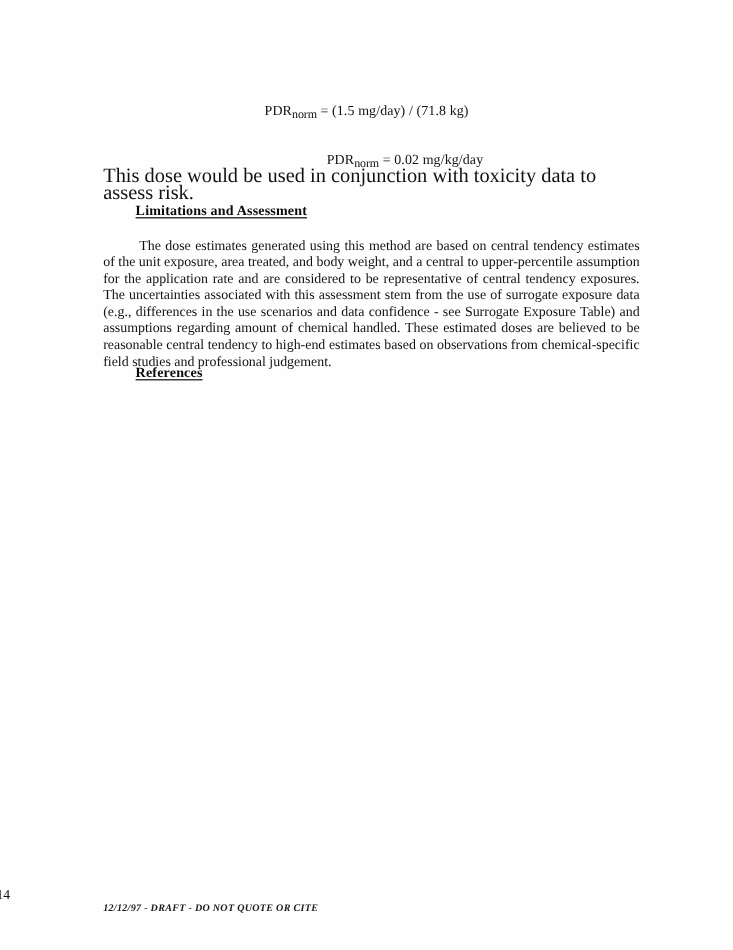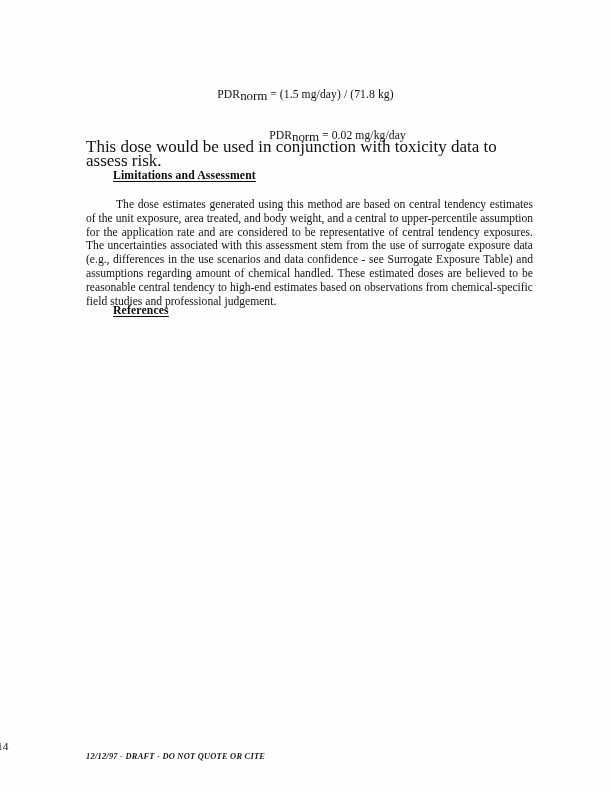--- a/index.html
+++ b/index.html
@@ -23,21 +23,21 @@
   .equation {
     position: absolute;
     left: 0;
     width: 611px;
     text-align: center;
     font-size: 11.6px;
     letter-spacing: 0.1px;
     color: #111;
   }
   .equation sub {
-    font-size: 13px;
+    font-size: 10px;
     vertical-align: baseline;
     position: relative;
     top: 2.4px;
     letter-spacing: -0.1px;
   }
   #eq1 { top: 86px; }
   #eq2 { top: 127px; margin-left: 32px; }
 
   
   .lead-sentence {

